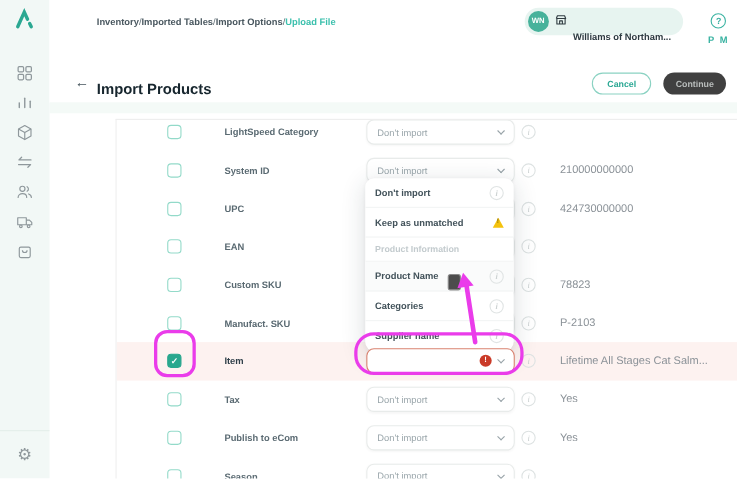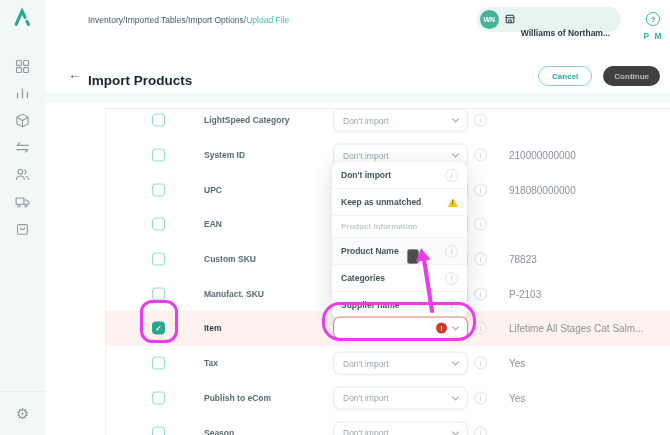--- a/index.html
+++ b/index.html
@@ -13,21 +13,21 @@
   
   .sidebar { position:absolute; left:0; top:0; width:45px; height:435px; background:#f2f8f6; }
   .logo { position:absolute; left:0; top:6px; width:45px; display:flex; justify-content:center; }
   .nav-icons { position:absolute; left:0; top:58px; width:45px; display:flex; flex-direction:column; align-items:center; gap:10px; }
   .nav-icons svg { display:block; }
   .sidebar-bottom { position:absolute; left:0; bottom:0; width:45px; height:44px; border-top:1px solid #e4eeea; display:flex; align-items:center; justify-content:center; }
   .gear::before { content:"⚙"; font-size:15px; color:#8f989c; }
 
   
   .topbar { position:absolute; left:45px; top:0; right:0; height:40px; background:#fff; }
-  .breadcrumb { position:absolute; left:43px; top:0; height:40px; display:flex; align-items:center; gap:0; font-size:8.5px; color:#49575f; font-weight:400; }
+  .breadcrumb { position:absolute; left:43px; top:0; height:40px; display:flex; align-items:center; gap:0; font-size:8.5px; color:#49575f; font-weight:700; }
   .breadcrumb .sep::before { content:"/"; color:#5b6a72; font-weight:400; }
   .breadcrumb .active { color:#3cc0ad; }
   .account-pill { position:absolute; right:49px; top:7px; height:25px; background:#e7f4f0; border-radius:13px; display:flex; align-items:center; gap:5px; padding:0 11px 0 3px; }
   .avatar { width:19px; height:19px; border-radius:50%; background:#47b29b; color:#fff; font-size:7px; font-weight:700; display:flex; align-items:center; justify-content:center; }
   .store-name { font-size:8.5px; font-weight:700; color:#2c3940;margin-top:27px; }
   .help-cluster { position:absolute; right:7px; top:12px; display:flex; align-items:center; gap:5px;flex-direction:column; }
   .qmark { width:14px; height:14px; border:1.2px solid #3ab3a2; border-radius:50%; display:flex; align-items:center; justify-content:center; }
   .qmark::before { content:"?"; font-size:8px; font-weight:700; color:#35ada0; }
   .pm { font-size:8.5px; font-weight:700; color:#3ab3a2; letter-spacing:1.5px; }
 
@@ -209,21 +209,21 @@
     </div>
 
     <div class="trow">
       <span class="cb"></span>
       <span class="rlabel">UPC</span>
       <div class="select">
         <span class="sel-text">Don't import</span>
         <span class="chev"></span>
       </div>
       <span class="info"></span>
-      <span class="rvalue">918080000000</span>
+      <span class="rvalue">424730000000</span>
     </div>
 
     <div class="trow">
       <span class="cb"></span>
       <span class="rlabel">EAN</span>
       <div class="select">
         <span class="sel-text">Don't import</span>
         <span class="chev"></span>
       </div>
       <span class="info"></span>

